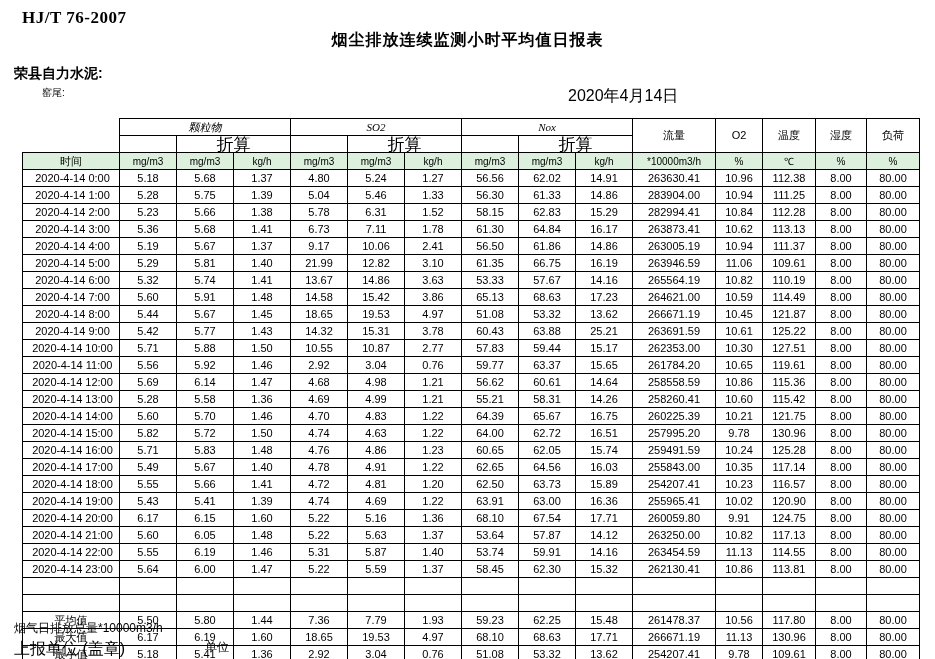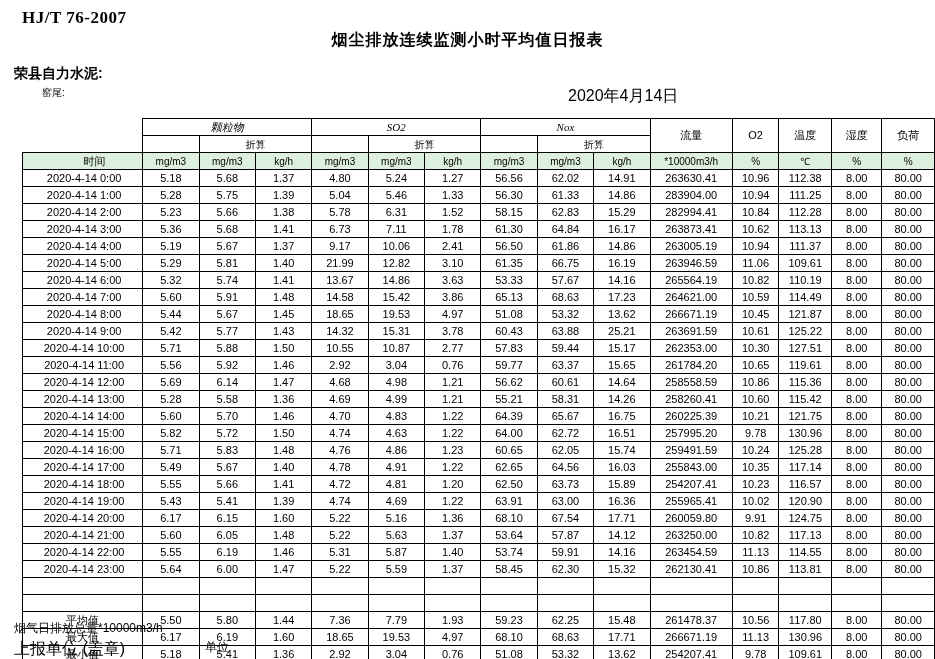--- a/index.html
+++ b/index.html
@@ -73,30 +73,29 @@
     line-height: 15px;
     white-space: nowrap;
   }
   .grp-head {
     font-family: "Liberation Serif", serif;
     font-style: italic;
     font-size: 11px;
     margin-top: 39px;
   }
   .sub-head {
-    font-size: 10px;
+    font-size: 17px;
   }
   .unit-row td {
     background: #ddf0de;
     font-size: 10px;
     height: 16px;
   }
   .unit-row td.time-cell {
     font-size: 11px;
-    padding-left: 24px;
   }
   .time-col {
     width: 96px;
     text-align: center;
   }
   .num-col {
     width: 56px;
   }
   .flow-col {
     width: 82px;

